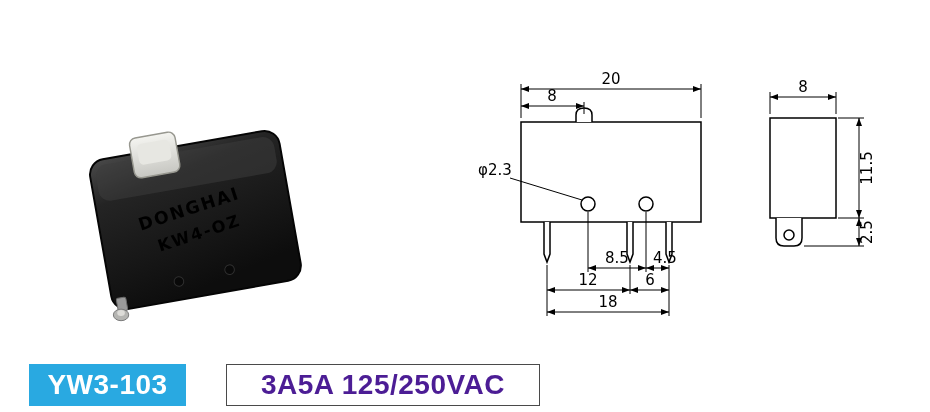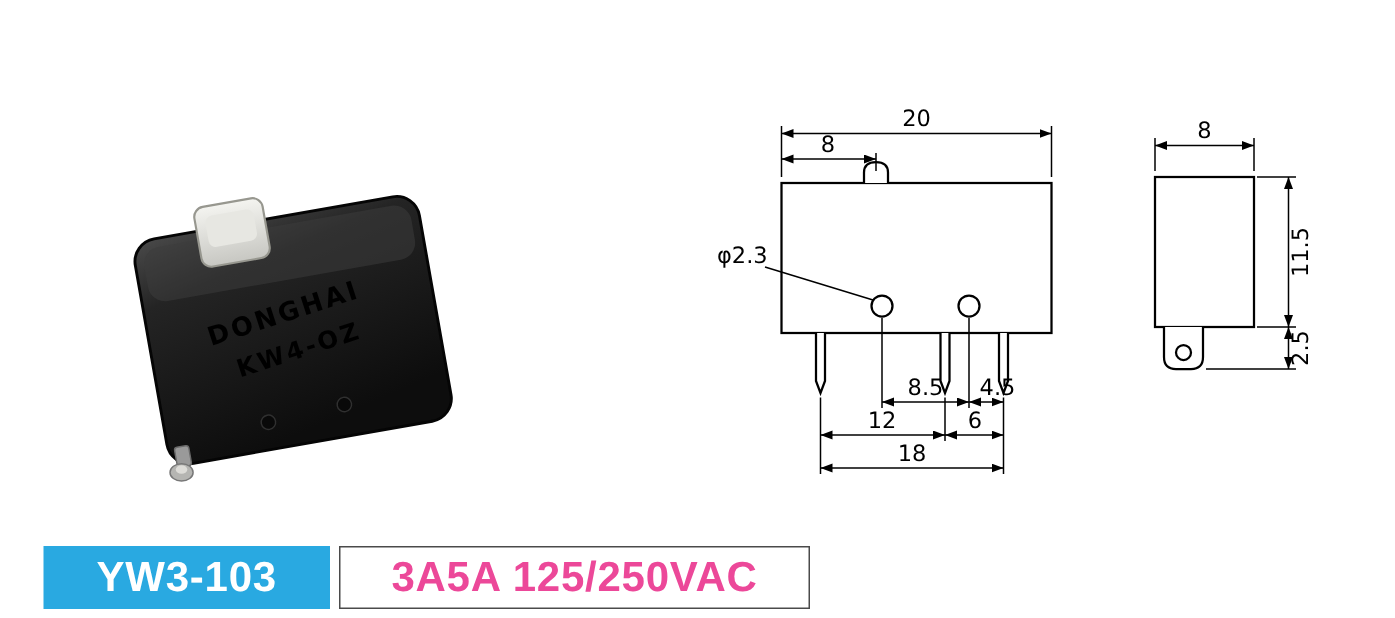--- a/index.html
+++ b/index.html
@@ -10,24 +10,24 @@
   .abs{position:absolute;}
   svg text{font-family:"DejaVu Sans",sans-serif;fill:#000;}
   .dimline{stroke:#000;stroke-width:1;fill:none;}
   .extline{stroke:#000;stroke-width:1;fill:none;}
   .outline{fill:#ffffff;stroke:#000;stroke-width:1.5;}
   .dimtext{font-size:15px;}
   .footer-box{
     position:absolute;top:364px;height:42px;display:flex;align-items:center;justify-content:center;
     box-sizing:border-box;
   }
-  #model-box{left:29px;width:191px;background:#29a9e1;}
+  #model-box{left:29px;width:157px;background:#29a9e1;}
   #model-box span{color:#ffffff;font-weight:bold;font-size:28px;letter-spacing:0.5px;}
   #rating-box{left:226px;width:314px;background:#ffffff;border:1px solid #4a4a4a;}
-  #rating-box span{color:#ec4899;font-weight:bold;font-size:28px;letter-spacing:0.5px;}
+  #rating-box span{color:#4c1d95;font-weight:bold;font-size:28px;letter-spacing:0.5px;}
 </style>
 </head>
 <body>
 
 <div id="stage">
 
   <div class="abs" style="left:72px;top:88px;width:250px;height:250px;">
     <svg width="250" height="250" viewBox="0 0 260 260">
       <defs>
         <linearGradient id="gBody" x1="0" y1="0" x2="0.3" y2="1">

